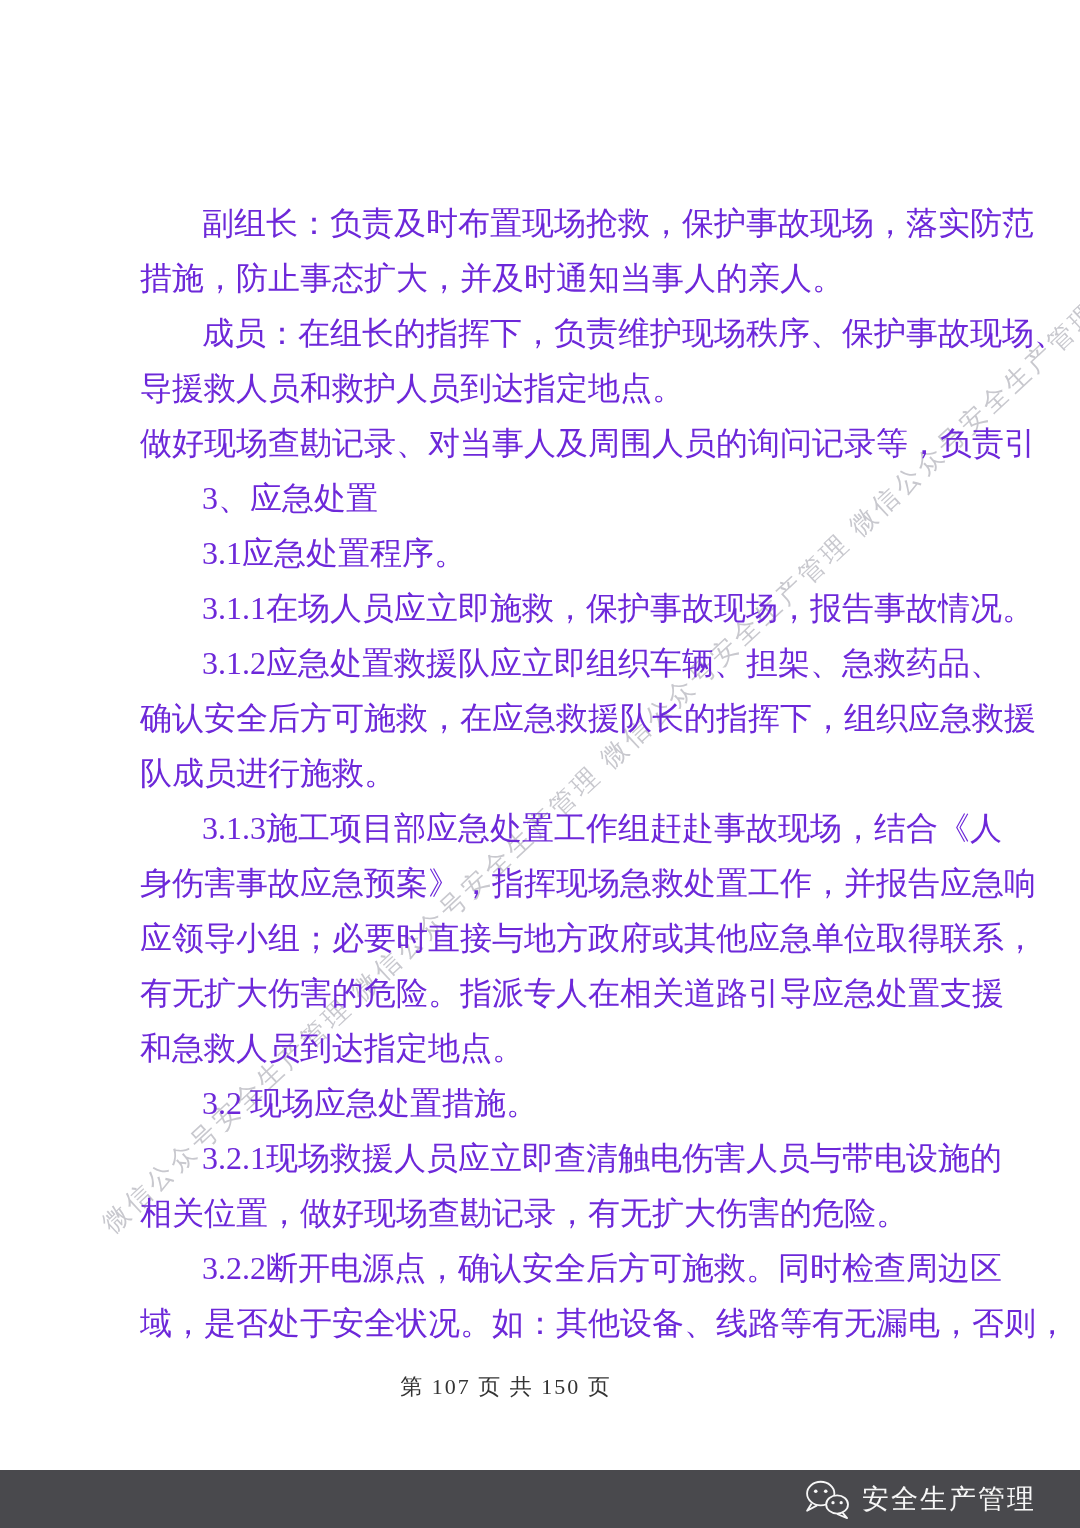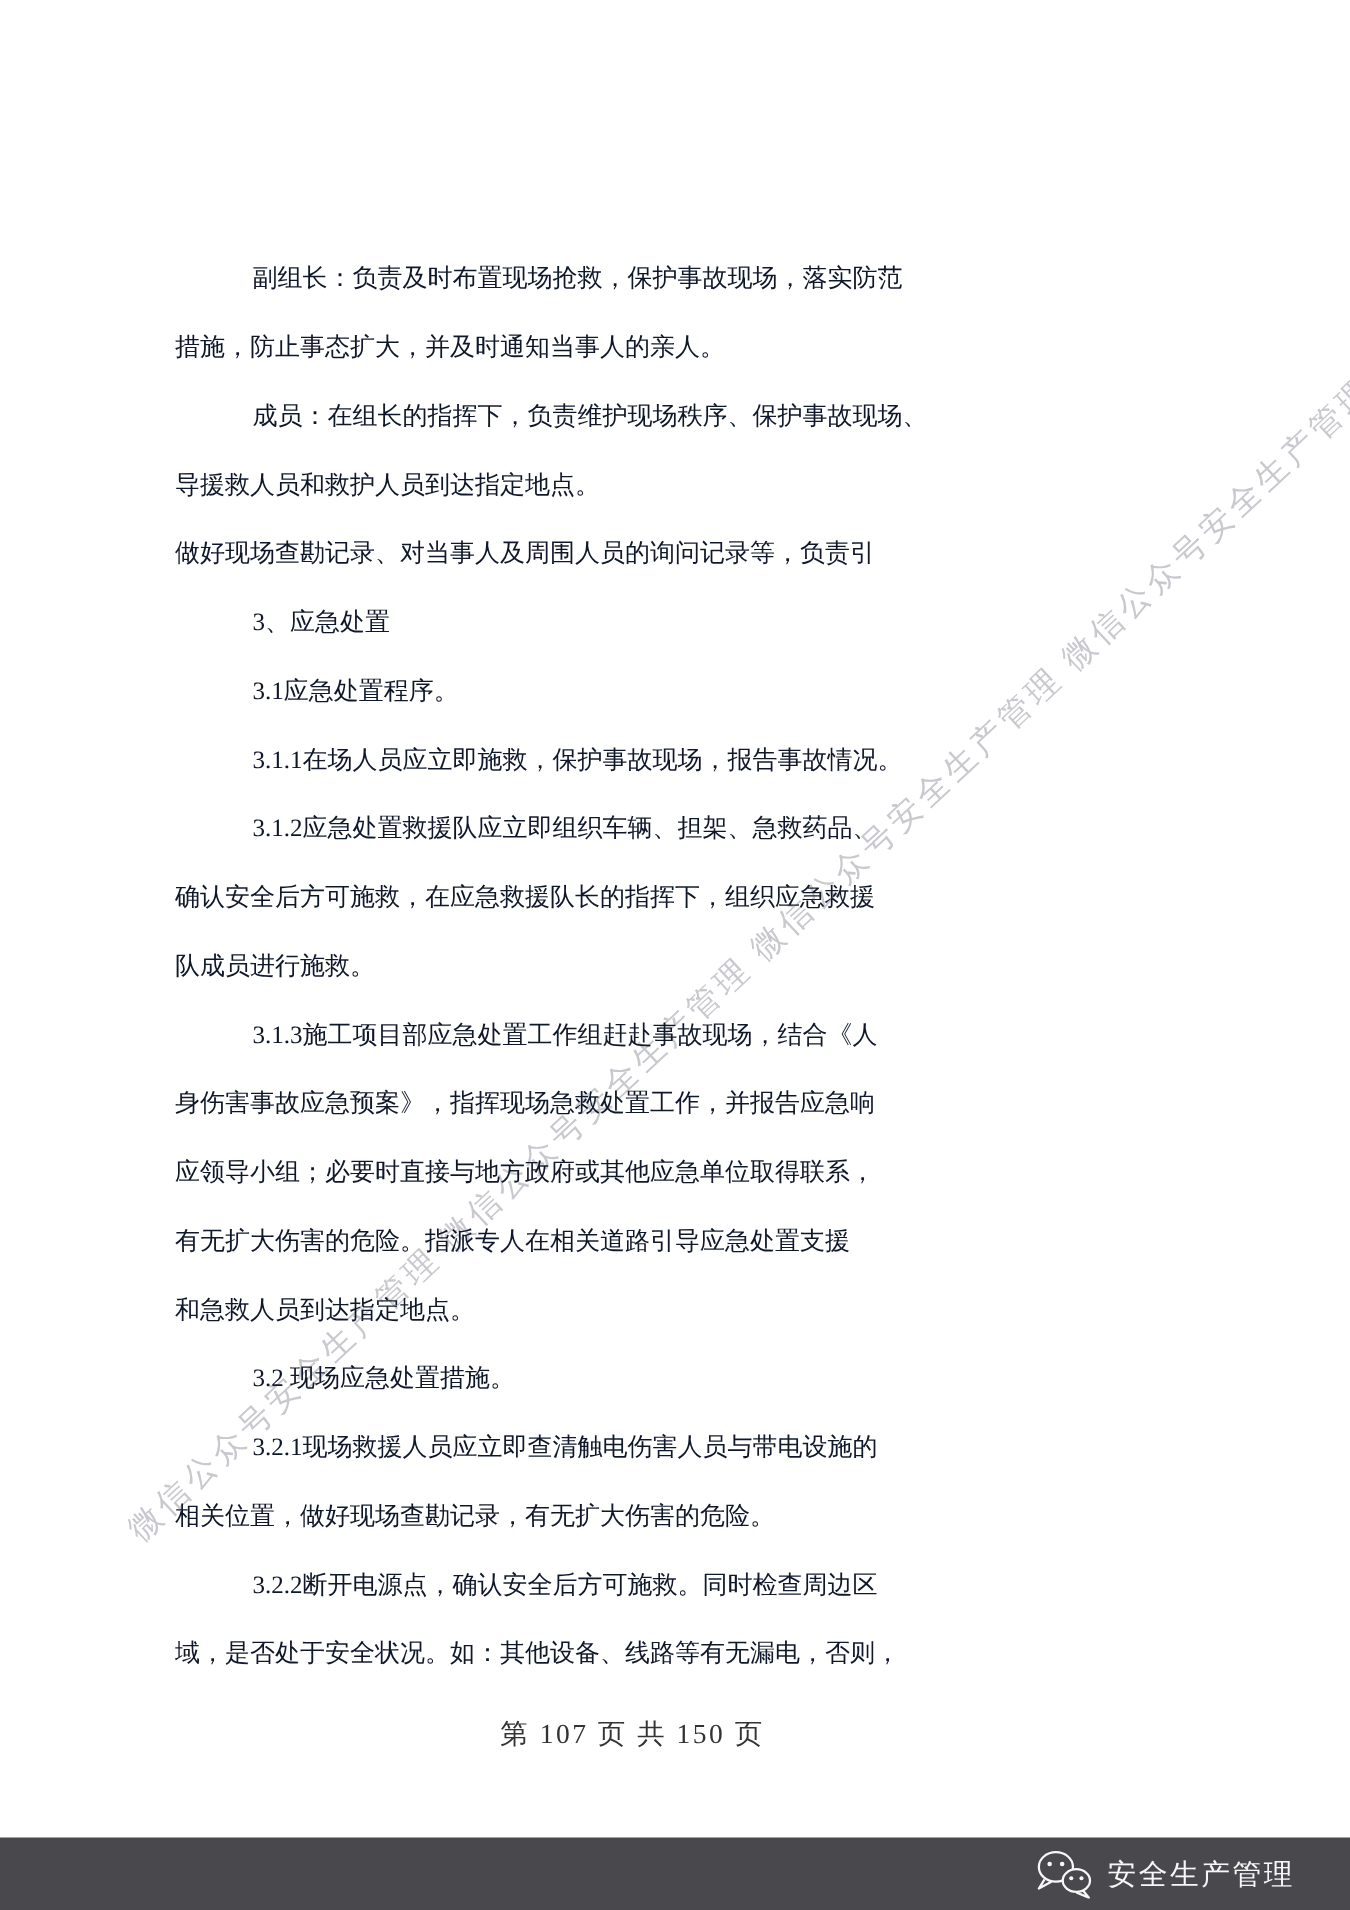--- a/index.html
+++ b/index.html
@@ -26,22 +26,22 @@
     color: #c8c8ce;
     z-index: 0;
     user-select: none;
   }
   
   .content {
     position: absolute;
     left: 140px; top: 196px;
     width: 830px;
     z-index: 1;
-    color: #0f172a;
-    font-size: 20px;
+    color: #6d28d9;
+    font-size: 32px;
     line-height: 55px;
   }
   .line { white-space: nowrap; height: 55px; }
   .line.indent { padding-left: 62px; }
   .line.heading { font-weight: normal; }
   
   .page-number {
     position: absolute;
     left: 0; top: 1372px;
     width: 1012px;
@@ -60,21 +60,21 @@
     display: flex;
     align-items: center;
     justify-content: flex-end;
     padding-right: 44px;
     box-sizing: border-box;
     z-index: 2;
   }
   .wechat-icon { width: 52px; height: 40px; margin-right: 8px; flex: 0 0 auto; }
   .brand-label {
     color: #f7f7f7;
-    font-size: 23px;
+    font-size: 27px;
     letter-spacing: 2px;
     white-space: nowrap;
   }
 </style>
 </head>
 <body>
 
 <div class="page">
 
   <div class="watermark">微信公众号安全生产管理 微信公众号安全生产管理 微信公众号安全生产管理 微信公众号安全生产管理</div>

